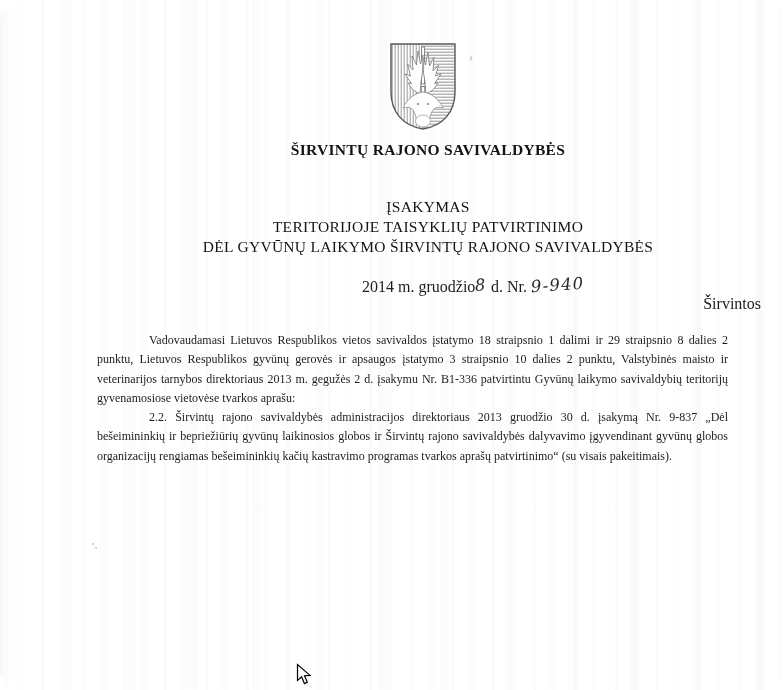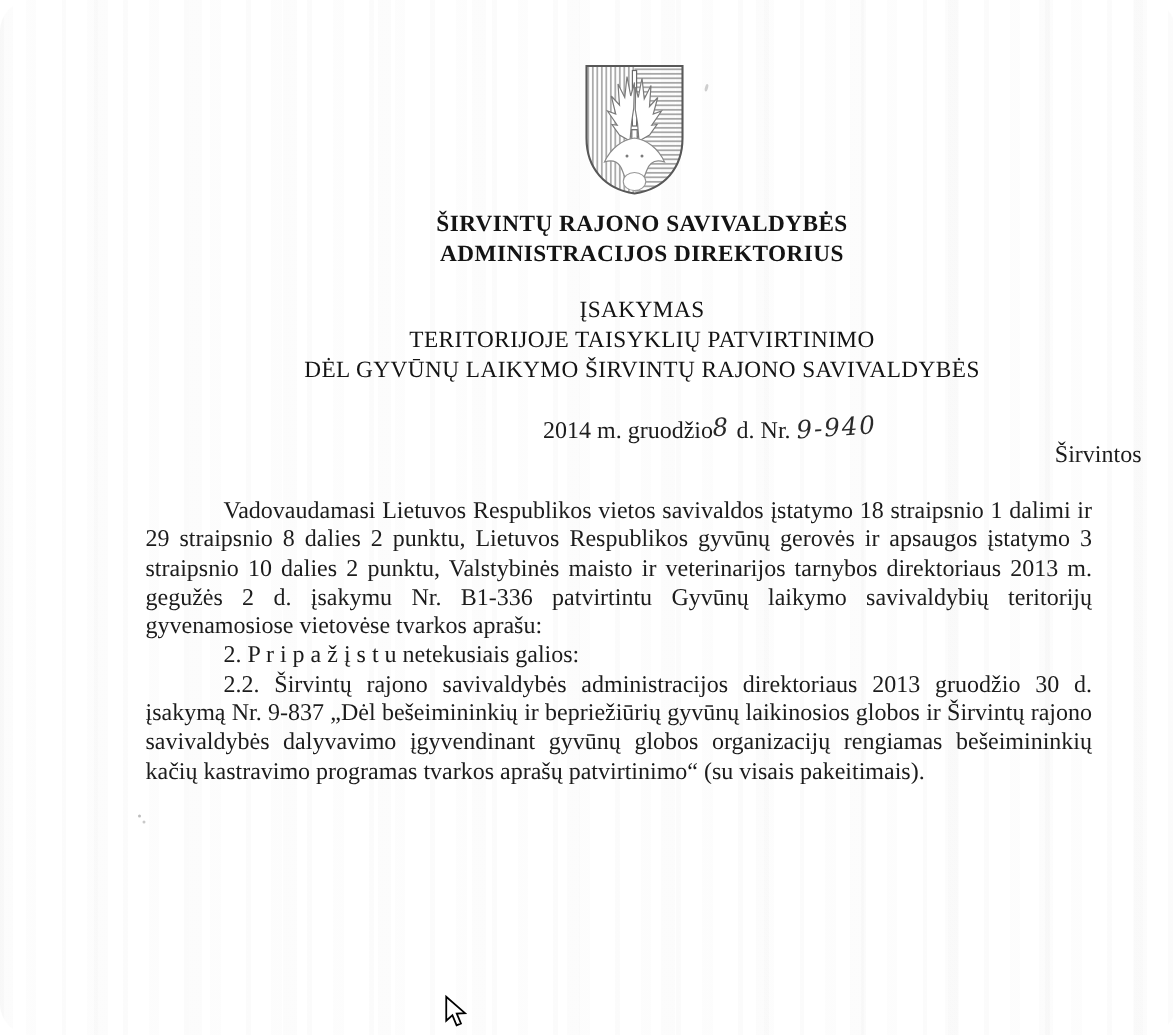--- a/index.html
+++ b/index.html
@@ -39,21 +39,21 @@
     letter-spacing:1.2px;
     transform:rotate(-4deg) translateY(-1.5px);
     color:#2a2a2a;
   }
   .place-line{
     position:absolute;left:95px;top:295px;width:666px;
     text-align:right;font-size:16px;
   }
   .body-text{
     position:absolute;left:97px;top:331px;width:631px;
-    font-size:16px;line-height:19.3px;
+    font-size:12px;line-height:19.3px;
     text-align:justify;
   }
   .body-text p{margin:0;text-indent:52px;}
   .speck{position:absolute;width:2px;height:2px;border-radius:50%;background:#9a9a9a;opacity:.65;}
   .speck.s1{left:92px;top:543px;box-shadow:3px 4px 0 #adadad;}
   .speck.s2{left:470px;top:56px;width:2px;height:5px;border-radius:40%;transform:rotate(15deg);background:#b5b5b5;}
   .cursor{position:absolute;left:296px;top:663px;width:16px;height:23px;}
 </style>
 </head>
 <body>
@@ -87,36 +87,34 @@
       <path d="M38,52 L45,48 L50,41 L46.5,41.5 L53,32 L47.5,34 L50.5,23 L45,29 L46,15 L41.5,24 L40,10 L37.5,23 L35.8,16 L35.5,31 L37,40 Z" fill="#ffffff" stroke="#7a7a7a" stroke-width="0.8"></path>
       <path d="M35,50 C27,51 19,57 15,66 C21,64 25,66 27,72 C29,79 33,83 35,83 C37,83 41,79 43,72 C45,66 49,64 55,66 C51,57 43,51 35,50 Z" fill="#ffffff" stroke="#8a8a8a" stroke-width="0.8"></path>
       <ellipse cx="35" cy="79" rx="7.5" ry="6" fill="#ffffff" stroke="#979797" stroke-width="0.7"></ellipse>
       <circle cx="30" cy="62" r="1" fill="#7a7a7a"></circle>
       <circle cx="40" cy="62" r="1" fill="#7a7a7a"></circle>
     </svg>
   </div>
 
   <div class="org-block">
     <div>ŠIRVINTŲ RAJONO SAVIVALDYBĖS</div>
-    <div>ADMINISTRACIJOS DIREKTORIUS</div>
   </div>
 
   <div class="title-block">
     <div>ĮSAKYMAS</div>
     <div>TERITORIJOJE TAISYKLIŲ PATVIRTINIMO</div>
     <div>DĖL GYVŪNŲ LAIKYMO ŠIRVINTŲ RAJONO SAVIVALDYBĖS</div>
   </div>
 
   <div class="date-line"><span>2014 m. gruodžio</span><span class="hw">8</span><span> d. Nr. </span><span class="hw">9-940</span></div>
 
   <div class="place-line">Širvintos</div>
 
   <div class="body-text">
     <p>Vadovaudamasi Lietuvos Respublikos vietos savivaldos įstatymo 18 straipsnio 1 dalimi ir 29 straipsnio 8 dalies 2 punktu, Lietuvos Respublikos gyvūnų gerovės ir apsaugos įstatymo 3 straipsnio 10 dalies 2 punktu, Valstybinės maisto ir veterinarijos tarnybos direktoriaus 2013 m. gegužės 2 d. įsakymu Nr. B1-336 patvirtintu Gyvūnų laikymo savivaldybių teritorijų gyvenamosiose vietovėse tvarkos aprašu:</p>
-    <p>2. P r i p a ž į s t u netekusiais galios:</p>
     <p>2.2. Širvintų rajono savivaldybės administracijos direktoriaus 2013 gruodžio 30 d. įsakymą Nr. 9-837 „Dėl bešeimininkių ir bepriežiūrių gyvūnų laikinosios globos ir Širvintų rajono savivaldybės dalyvavimo įgyvendinant gyvūnų globos organizacijų rengiamas bešeimininkių kačių kastravimo programas tvarkos aprašų patvirtinimo“ (su visais pakeitimais).</p>
   </div>
 
   <div class="speck s1"></div>
   <div class="speck s2"></div>
 
   <div class="cursor">
     <svg width="16" height="23" viewBox="0 0 16 23" xmlns="http://www.w3.org/2000/svg">
       <path d="M1.5,1.5 L1.5,17.5 L5.6,13.8 L8.4,20.6 L11.3,19.3 L8.5,12.7 L14,12.4 Z" fill="#ffffff" stroke="#000000" stroke-width="1.2" stroke-linejoin="miter"></path>
     </svg>

